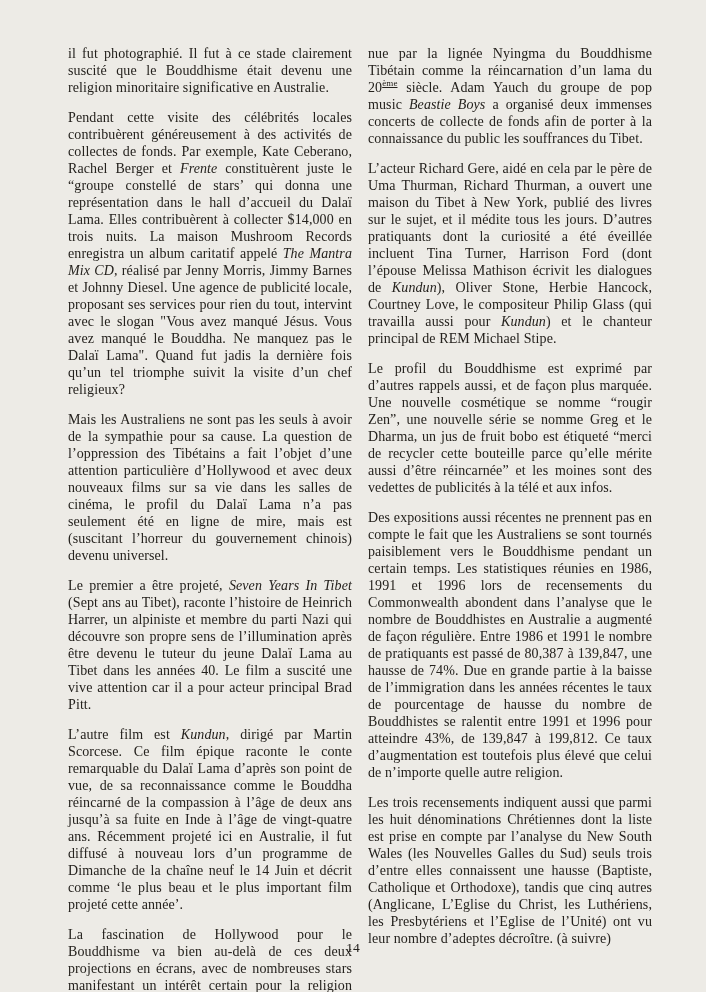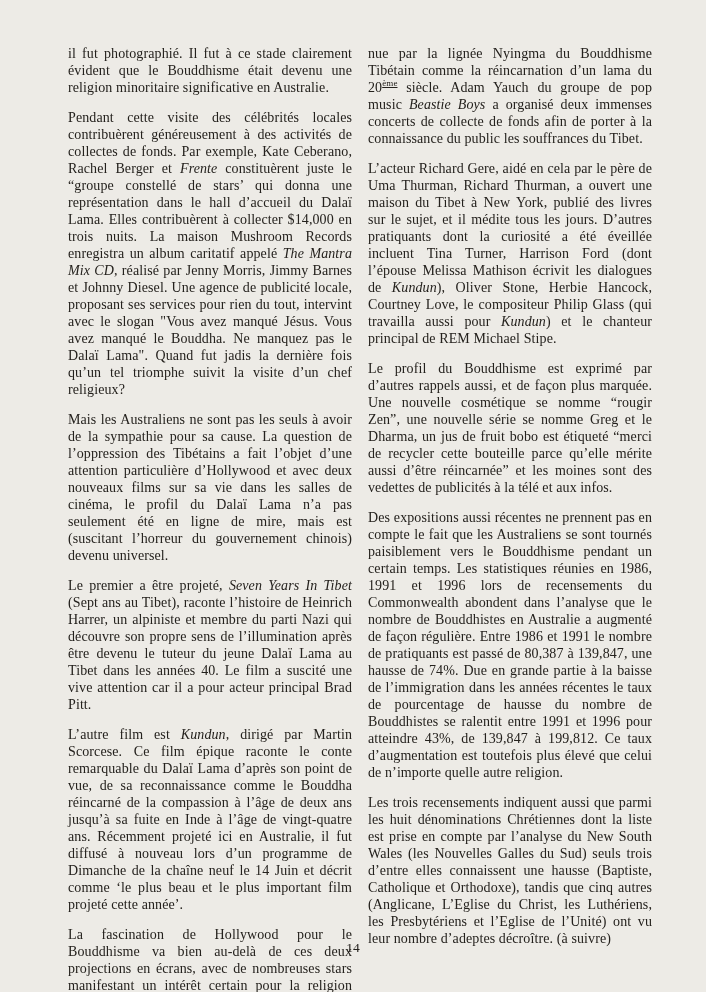--- a/index.html
+++ b/index.html
@@ -50,21 +50,21 @@
     text-align:center;
     font-size:13.5px;
   }
 </style>
 </head>
 <body>
 
 <div class="page">
   <div class="columns">
     <div class="column">
-        <p class="para"><span>il fut photographié. Il fut à ce stade clairement évident que le Bouddhisme était devenu une religion minoritaire significative en Australie.</span></p>
+        <p class="para"><span>il fut photographié. Il fut à ce stade clairement suscité que le Bouddhisme était devenu une religion minoritaire significative en Australie.</span></p>
         <p class="para"><span>Pendant cette visite des célébrités locales contribuèrent généreusement à des activités de collectes de fonds. Par exemple, Kate Ceberano, Rachel Berger et </span><em>Frente</em><span> constituèrent juste le “groupe constellé de stars’ qui donna une représentation dans le hall d’accueil du Dalaï Lama. Elles contribuèrent à collecter $14,000 en trois nuits. La maison Mushroom Records enregistra un album caritatif appelé </span><em>The Mantra Mix CD</em><span>, réalisé par Jenny Morris, Jimmy Barnes et Johnny Diesel. Une agence de publicité locale, proposant ses services pour rien du tout, intervint avec le slogan "Vous avez manqué Jésus. Vous avez manqué le Bouddha. Ne manquez pas le Dalaï Lama". Quand fut jadis la dernière fois qu’un tel triomphe suivit la visite d’un chef religieux?</span></p>
         <p class="para"><span>Mais les Australiens ne sont pas les seuls à avoir de la sympathie pour sa cause. La question de l’oppression des Tibétains a fait l’objet d’une attention particulière d’Hollywood et avec deux nouveaux films sur sa vie dans les salles de cinéma, le profil du Dalaï Lama n’a pas seulement été en ligne de mire, mais est (suscitant l’horreur du gouvernement chinois) devenu universel.</span></p>
         <p class="para"><span>Le premier a être projeté, </span><em>Seven Years In Tibet</em><span> (Sept ans au Tibet), raconte l’histoire de Heinrich Harrer, un alpiniste et membre du parti Nazi qui découvre son propre sens de l’illumination après être devenu le tuteur du jeune Dalaï Lama au Tibet dans les années 40. Le film a suscité une vive attention car il a pour acteur principal Brad Pitt.</span></p>
         <p class="para"><span>L’autre film est </span><em>Kundun</em><span>, dirigé par Martin Scorcese. Ce film épique raconte le conte remarquable du Dalaï Lama d’après son point de vue, de sa reconnaissance comme le Bouddha réincarné de la compassion à l’âge de deux ans jusqu’à sa fuite en Inde à l’âge de vingt-quatre ans. Récemment projeté ici en Australie, il fut diffusé à nouveau lors d’un programme de Dimanche de la chaîne neuf le 14 Juin et décrit comme ‘le plus beau et le plus important film projeté cette année’.</span></p>
         <p class="para"><span>La fascination de Hollywood pour le Bouddhisme va bien au-delà de ces deux projections en écrans, avec de nombreuses stars manifestant un intérêt certain pour la religion elle-même. En Février 1997, la star Karateka Steven Seagall fut recon-</span></p>
       </div>
     <div class="column">
         <p class="para"><span>nue par la lignée Nyingma du Bouddhisme Tibétain comme la réincarnation d’un lama du 20</span><sup>ème</sup><span> siècle. Adam Yauch du groupe de pop music </span><em>Beastie Boys</em><span> a organisé deux immenses concerts de collecte de fonds afin de porter à la connaissance du public les souffrances du Tibet.</span></p>
         <p class="para"><span>L’acteur Richard Gere, aidé en cela par le père de Uma Thurman, Richard Thurman, a ouvert une maison du Tibet à New York, publié des livres sur le sujet, et il médite tous les jours. D’autres pratiquants dont la curiosité a été éveillée incluent Tina Turner, Harrison Ford (dont l’épouse Melissa Mathison écrivit les dialogues de </span><em>Kundun</em><span>), Oliver Stone, Herbie Hancock, Courtney Love, le compositeur Philip Glass (qui travailla aussi pour </span><em>Kundun</em><span>) et le chanteur principal de REM Michael Stipe.</span></p>
         <p class="para"><span>Le profil du Bouddhisme est exprimé par d’autres rappels aussi, et de façon plus marquée. Une nouvelle cosmétique se nomme “rougir Zen”, une nouvelle série se nomme Greg et le Dharma, un jus de fruit bobo est étiqueté “merci de recycler cette bouteille parce qu’elle mérite aussi d’être réincarnée” et les moines sont des vedettes de publicités à la télé et aux infos.</span></p>

